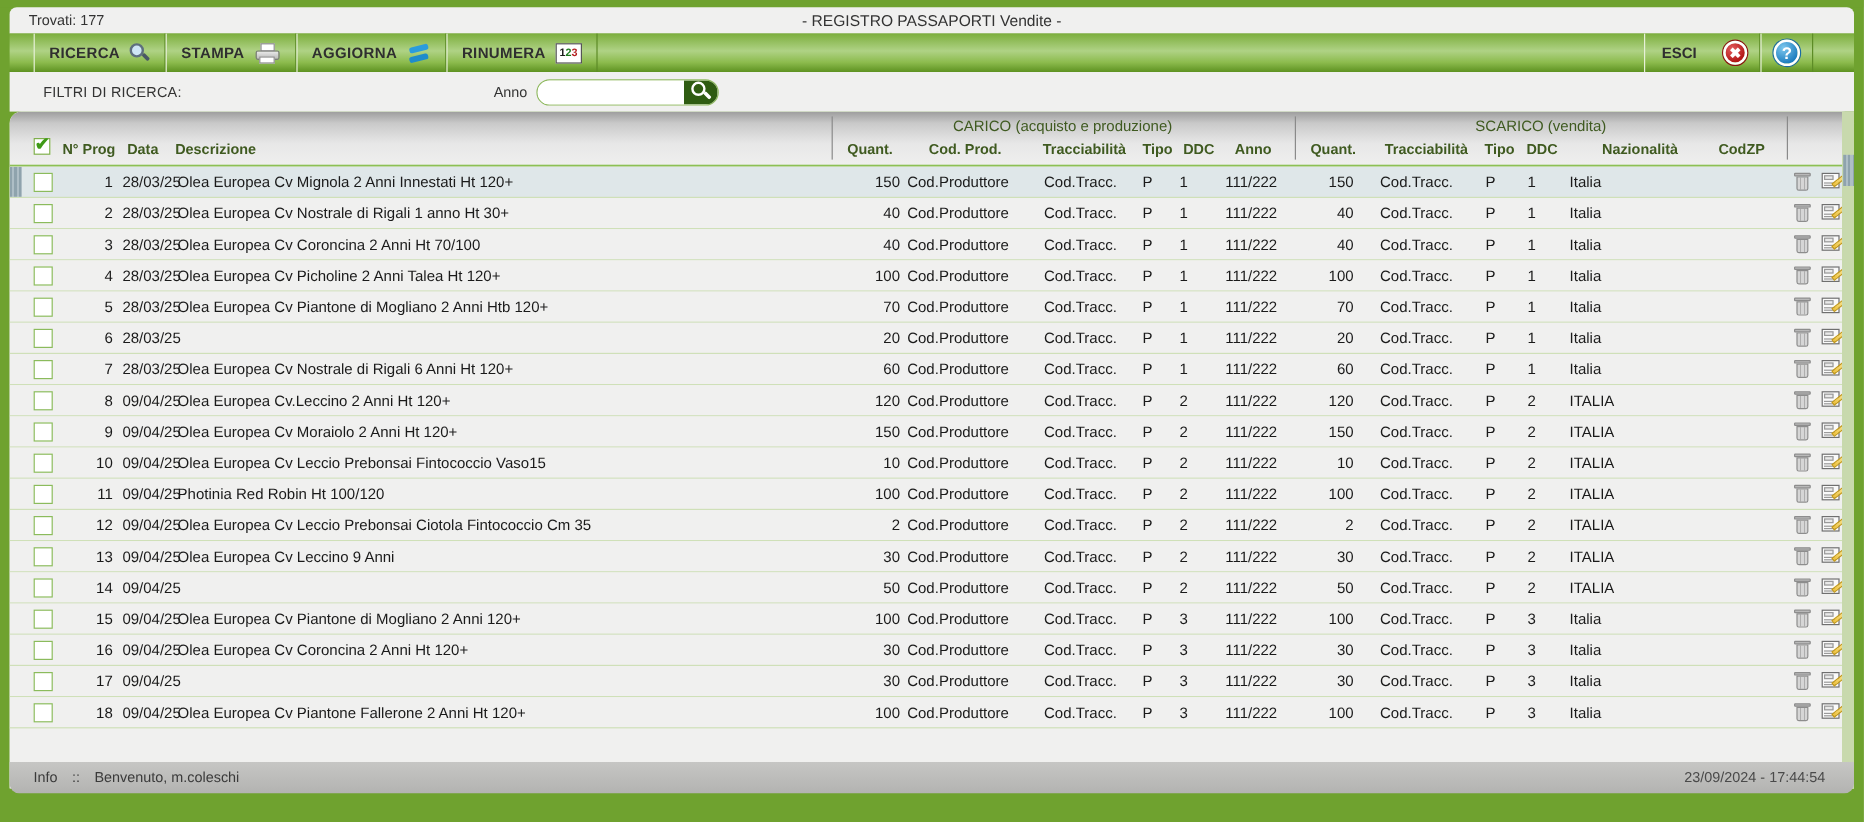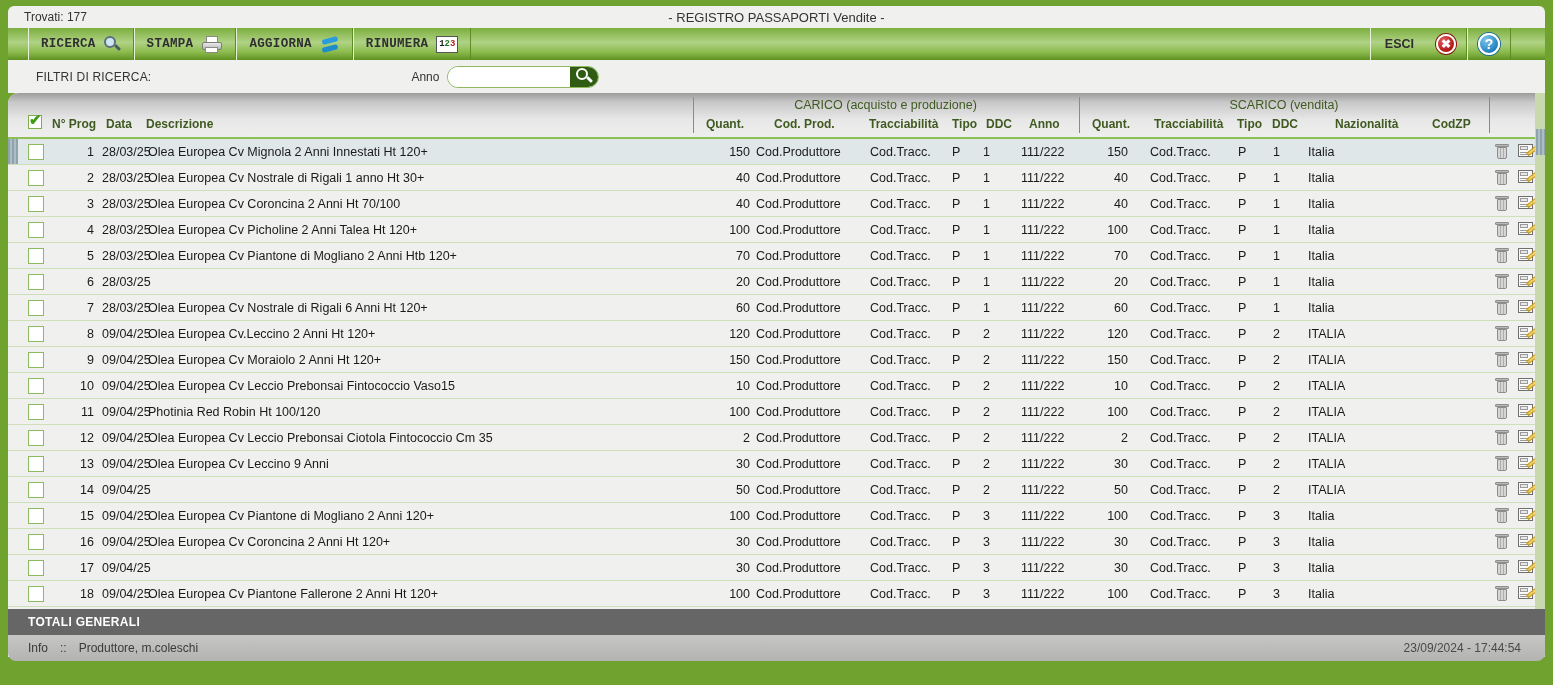--- a/index.html
+++ b/index.html
@@ -46,21 +46,20 @@
   }
   .tb-spacer-left { width: 20px; }
   .tb-btn {
     display: flex; align-items: center; gap: 8px;
     padding: 0 12px;
     border-left: 1px solid #e7f0d8;
     border-right: 1px solid #5d8c26;
     font-size: 12.5px; font-weight: bold; color: #2f2f2f;
     letter-spacing: .3px;
     cursor: pointer;
-    font-family: Liberation Mono, monospace;
   }
   .tb-btn .lbl { white-space: nowrap; }
   .tb-flex { flex: 1; border: 0; }
   .tb-right { display: flex; align-items: stretch; }
   .tb-esci {
     display:flex; align-items:center; gap: 22px;
     padding: 0 10px 0 14px;
     border-left: 1px solid #e7f0d8; border-right: 1px solid #5d8c26;
     font-size: 12.5px; font-weight: bold; color:#2f2f2f; cursor:pointer;
   }
@@ -864,26 +863,23 @@
         </div>
       </div>
 
     <div class="panel-rightpad"></div>
   </div>
 
   <div class="vscroll">
     <div class="thumb"></div>
   </div>
 
-  <div class="totals">
-    <span class="t-lbl">TOTALI GENERALI</span>
-  </div>
 
   <div class="statusbar">
     <span class="st-left">
       <span>Info</span>
       <span>::</span>
-      <span>Produttore, m.coleschi</span>
+      <span>Benvenuto, m.coleschi</span>
     </span>
     <span class="st-right">23/09/2024 - 17:44:54</span>
   </div>
 
 </div>
 
 </body></html>

